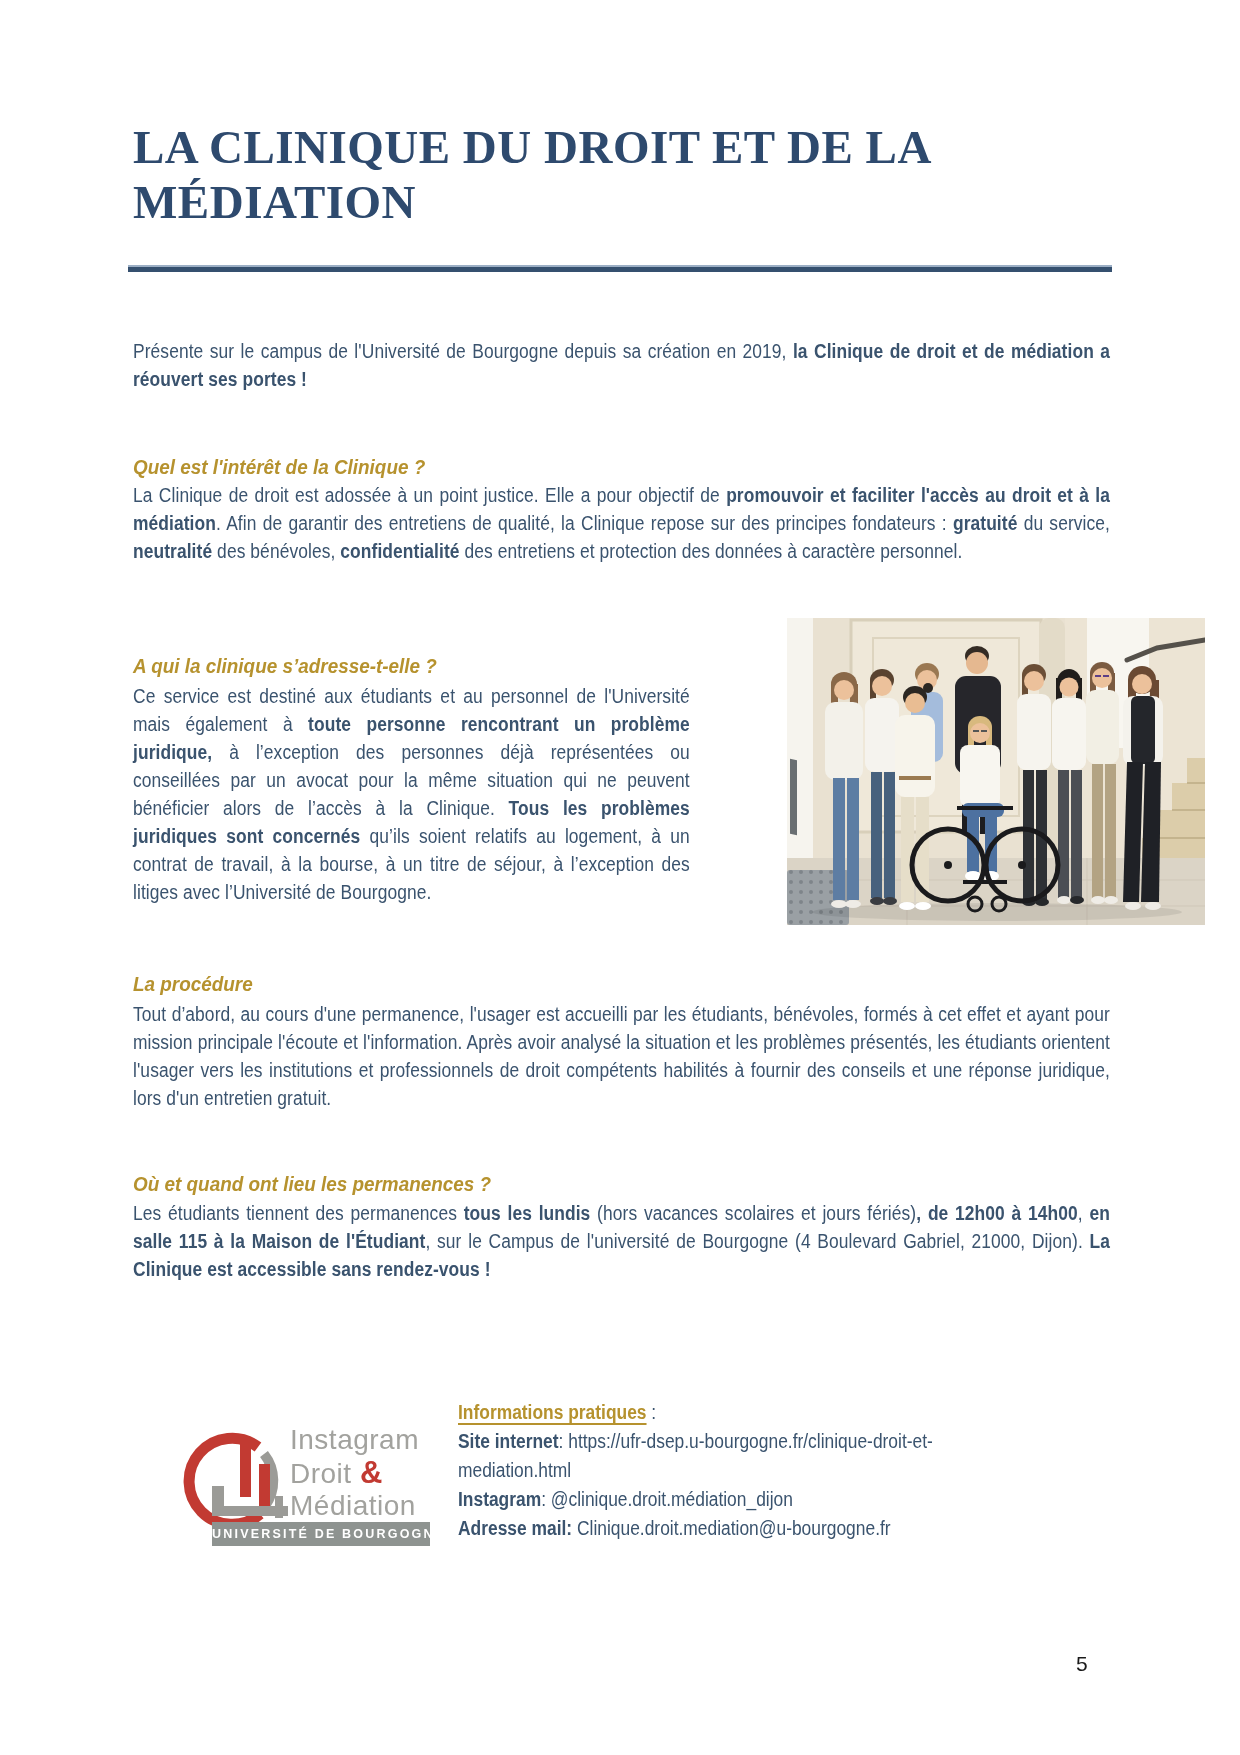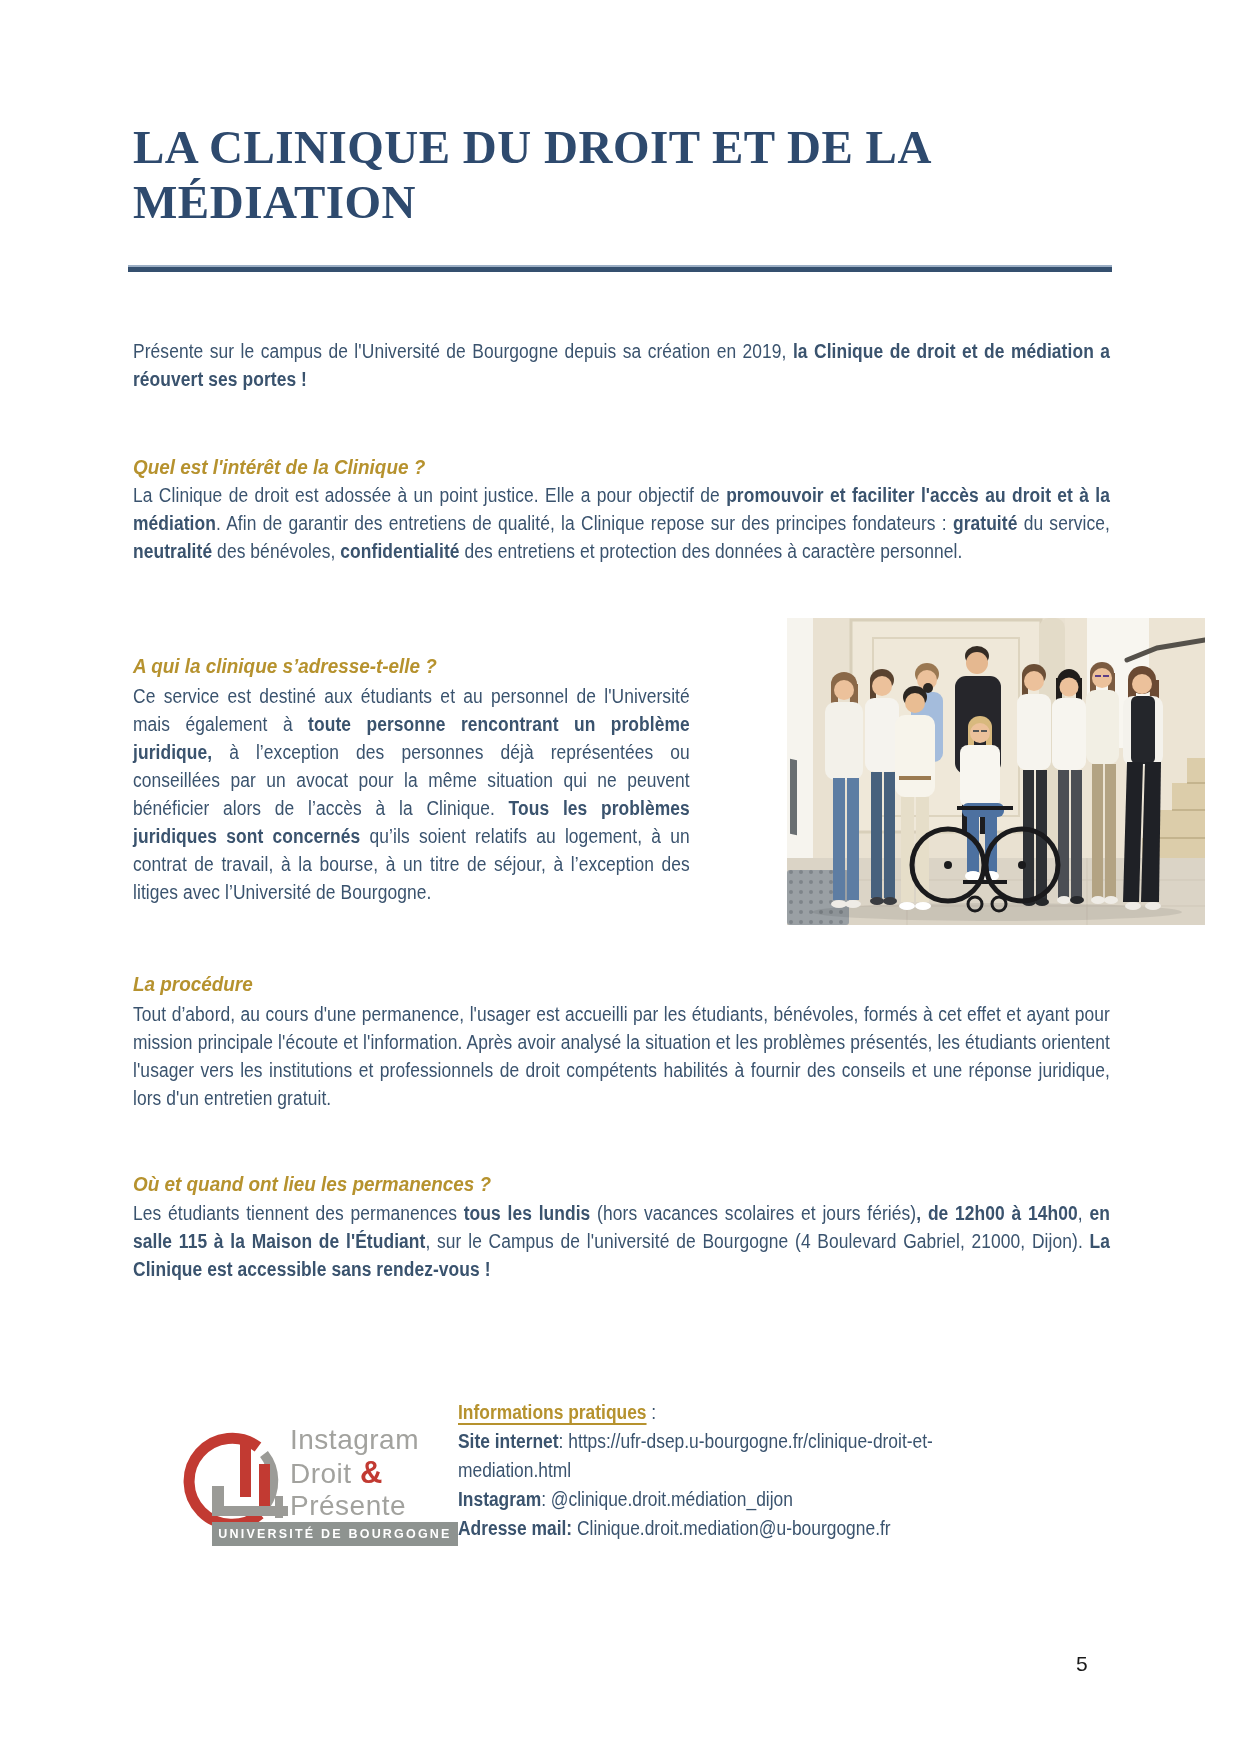--- a/index.html
+++ b/index.html
@@ -38,21 +38,21 @@
   }
   .info-colon{color:#3a536e;font-weight:normal;}
   .photo-frame{left:787px;top:618px;width:418px;height:307px;overflow:hidden;}
   .page-number{left:1076px;top:1652px;font-size:21px;color:#1a1a1a;}
   
   .logo{left:178px;top:1422px;width:272px;height:126px;}
   .logo-text{position:absolute;left:112px;top:2px;
     font-size:28px;line-height:32.5px;color:#a2a29e;letter-spacing:0.5px;}
   .logo-amp{color:#c23a32;font-weight:bold;font-size:31px;}
   .logo-banner{
-    position:absolute;left:34px;top:100px;width:246px;height:24px;
+    position:absolute;left:34px;top:100px;width:218px;height:24px;
     background:#8e9390;color:#ffffff;font-weight:bold;font-size:12.5px;
     letter-spacing:2.2px;text-align:center;line-height:24px;white-space:nowrap;
   }
 </style>
 </head>
 <body>
 
 <div class="page">
 
   <div class="abs doc-title">LA CLINIQUE DU DROIT ET DE LA MÉDIATION</div>
@@ -220,21 +220,21 @@
       <path d="M86,32 A43,43 0 0 1 87,84" fill="none" stroke="#9b9b97" stroke-width="10"></path>
       <rect x="62" y="15" width="11" height="60" fill="#c23a32"></rect>
       <rect x="81" y="42" width="11" height="42" fill="#c23a32"></rect>
       <rect x="34" y="64" width="12" height="30" fill="#9b9b97"></rect>
       <rect x="34" y="84" width="76" height="10" fill="#9b9b97"></rect>
       <rect x="97" y="74" width="8" height="22" fill="#9b9b97"></rect>
     </svg>
     <div class="logo-text">
       <div><span>Instagram</span></div>
       <div><span>Droit</span> <span class="logo-amp">&amp;</span></div>
-      <div><span>Présente</span></div>
+      <div><span>Médiation</span></div>
     </div>
     <div class="logo-banner">UNIVERSITÉ DE BOURGOGNE</div>
   </div>
 
   <div class="abs cond info-block w-info" style="left:458px;top:1398px;">
     <div><span class="info-heading">Informations pratiques</span><span class="info-colon"> :</span></div>
     <div class="info-line"><b>Site internet</b><span>: </span><span>https://ufr-dsep.u-bourgogne.fr/clinique-droit-et-mediation.html</span></div>
     <div class="info-line"><b>Instagram</b><span>: </span><span>@clinique.droit.médiation_dijon</span></div>
     <div class="info-line"><b>Adresse mail:</b><span> </span><span>Clinique.droit.mediation@u-bourgogne.fr</span></div>
   </div>

